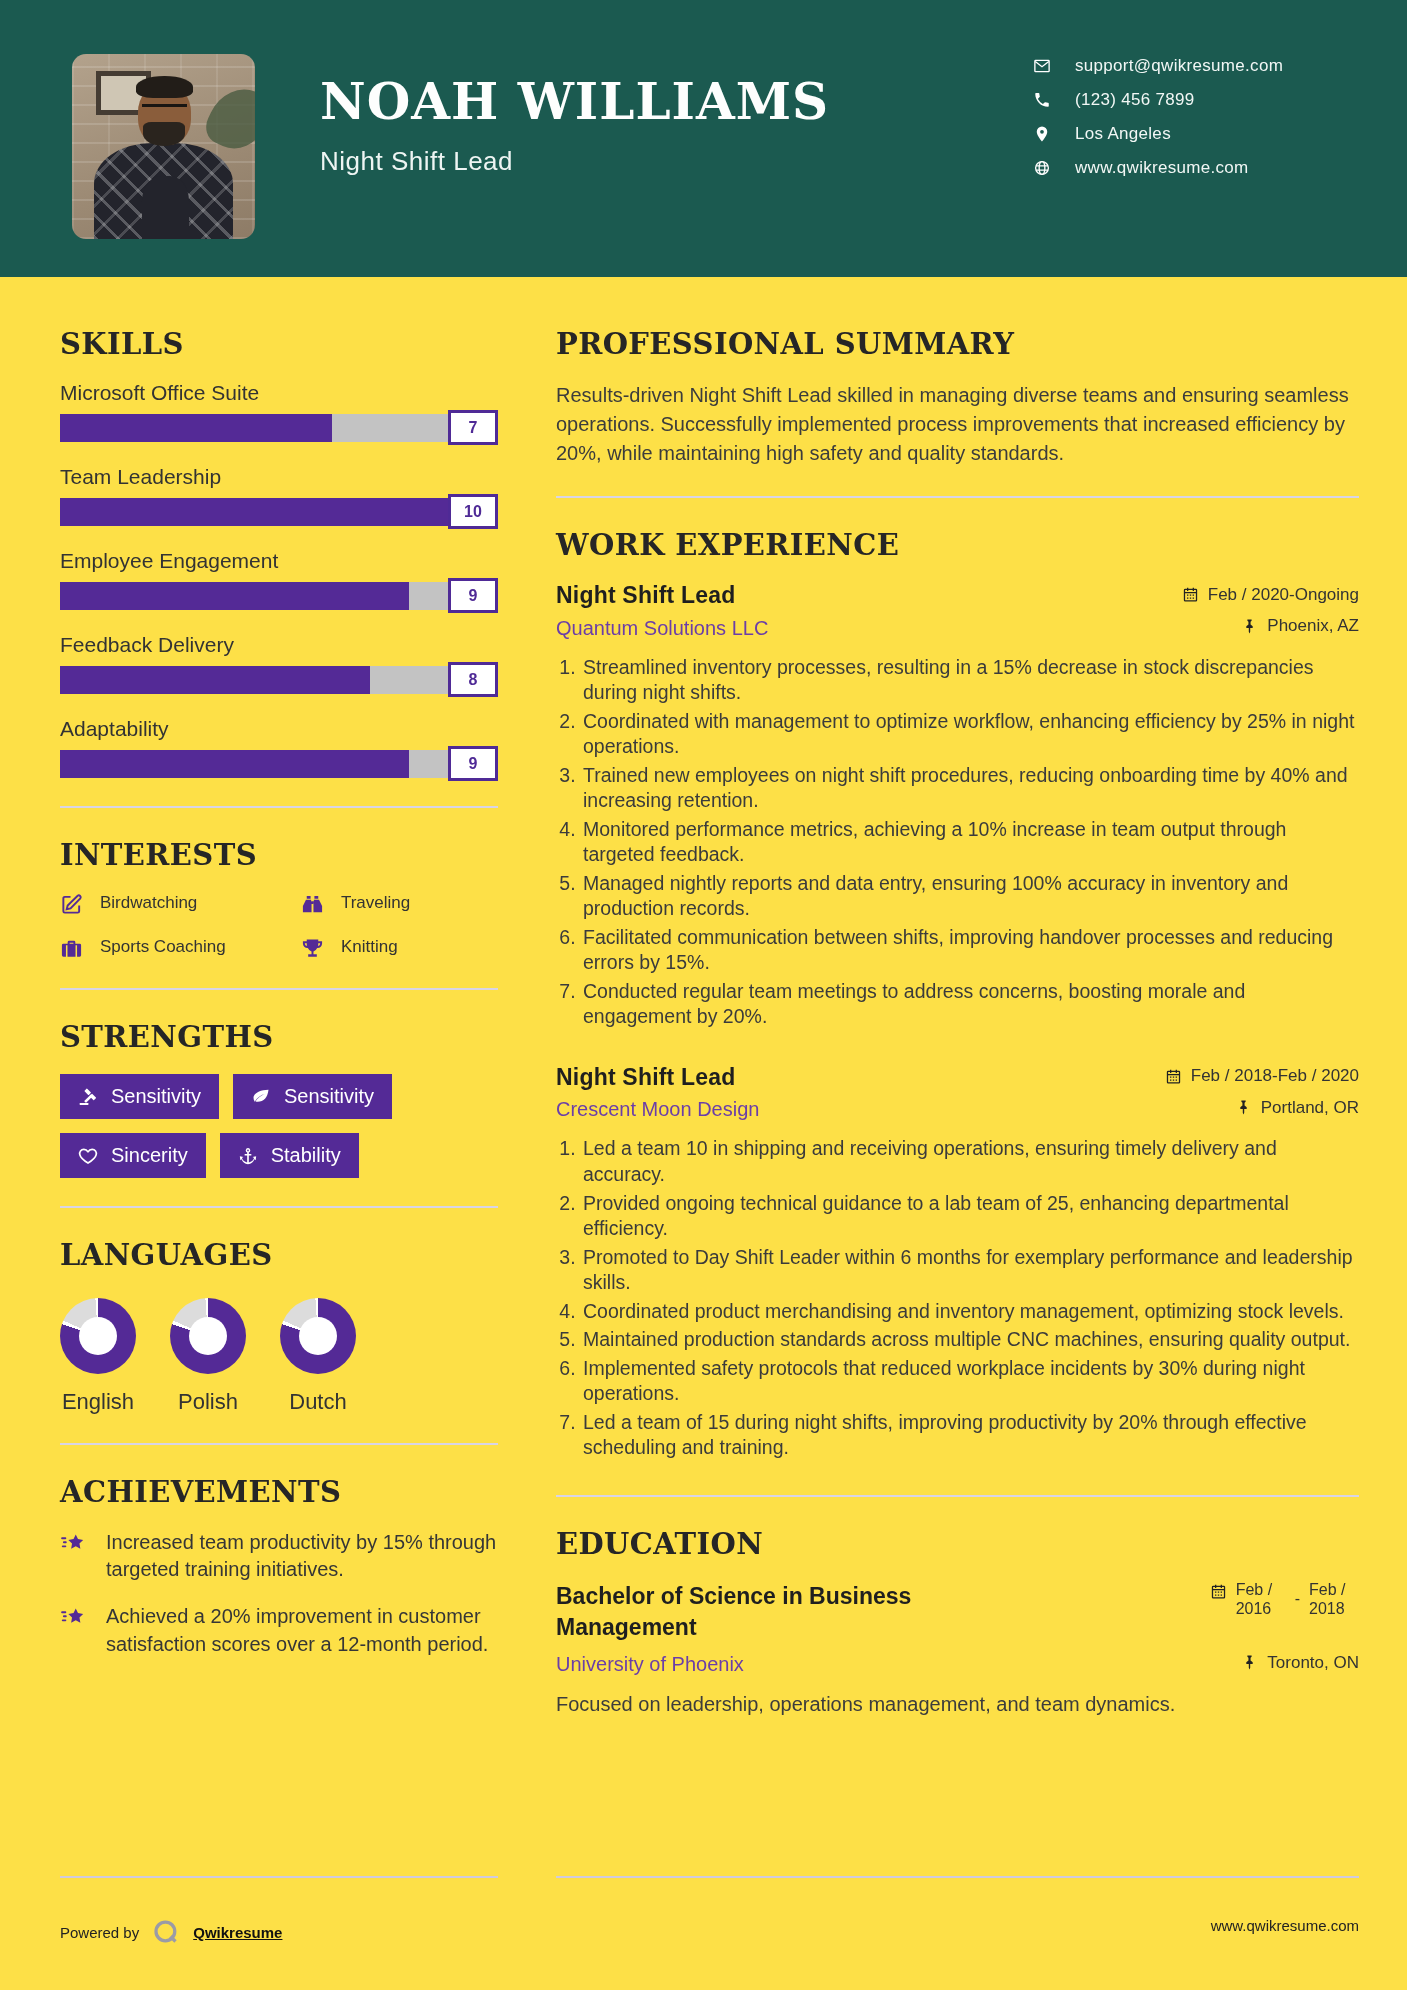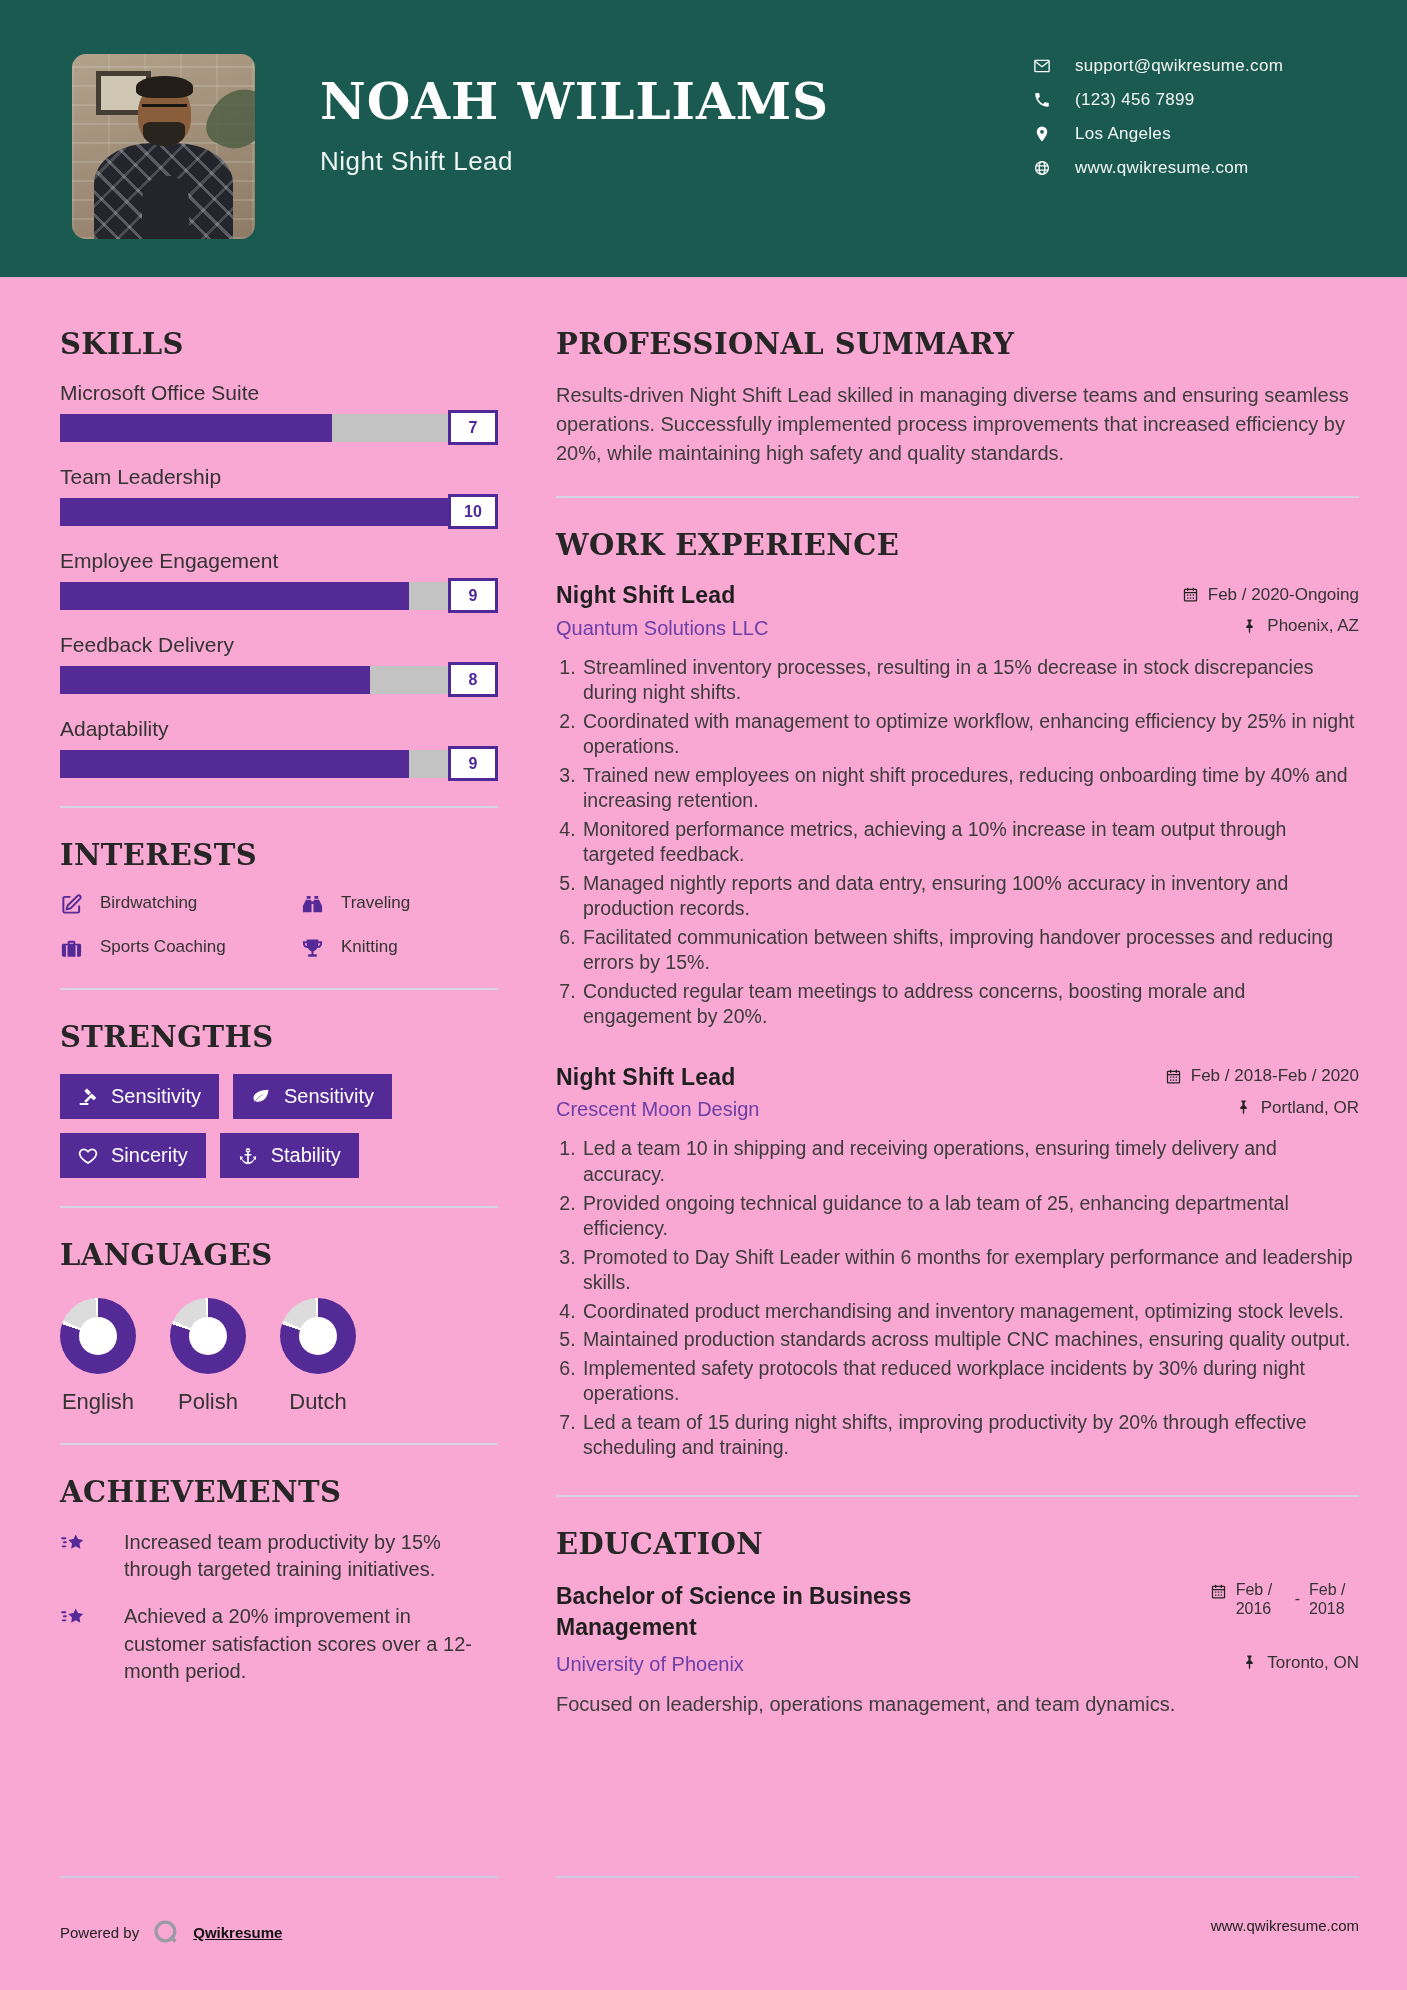--- a/index.html
+++ b/index.html
@@ -1,18 +1,18 @@
 <!DOCTYPE html>
 <html><head>
 <meta charset="utf-8">
 <style>
   * { margin:0; padding:0; box-sizing:border-box; }
   html,body { background:#ffffff; }
   body { font-family:"Liberation Sans", sans-serif; color:#3c3c3c; }
-  .page { position:relative; width:1407px; height:1990px; background:#f9a8d4; overflow:hidden; }
+  .page { position:relative; width:1407px; height:1990px; background:#fde047; overflow:hidden; }
 
   
   .hdr { position:relative; height:277px; background:#1b5a50; color:#fff; }
   .photo { position:absolute; left:72px; top:54px; width:183px; height:185px; border-radius:14px; overflow:hidden;
     background:
       repeating-linear-gradient(0deg, rgba(255,255,255,.14) 0 2px, transparent 2px 19px),
       repeating-linear-gradient(90deg, rgba(255,255,255,.10) 0 2px, transparent 2px 36px),
       linear-gradient(160deg,#b3a28c,#9c8a74 60%,#8d7b66); }
   .ph-frame { position:absolute; left:13%; top:9%; width:30%; height:24%; background:#cfc6b4; border:5px solid #453c33; }
   .ph-plant { position:absolute; right:-6%; top:18%; width:30%; height:34%; background:#4a5b41; border-radius:60% 20% 55% 30%; transform:rotate(25deg); opacity:.8; }
@@ -60,21 +60,21 @@
   .badge .icn { font-size:20px; display:inline-flex; }
 
   
   .langs { display:flex; gap:34px; padding-top:6px; }
   .lang { display:flex; flex-direction:column; align-items:center; }
   .donut { position:relative; width:76px; height:76px; border-radius:50%; }
   .donut .hole { position:absolute; left:19px; top:19px; width:38px; height:38px; border-radius:50%; background:#fff; }
   .lang-label { margin-top:15px; font-size:22px; color:#333; }
 
   
-  .ach-item { display:flex; gap:37px; margin-bottom:20px; }
+  .ach-item { display:flex; gap:19px; margin-bottom:20px; }
   .ach-item .icn { color:#542a96; font-size:27px; flex:0 0 auto; display:inline-flex; margin-top:2px; }
   .ach-text { font-size:20px; line-height:1.36; color:#363636; }
 
   
   .summary-text { font-size:20px; line-height:1.45; color:#3c3c3c; }
   .job { margin-bottom:34px; }
   .jrow1 { display:flex; justify-content:space-between; align-items:baseline; }
   .jtitle { font-size:23px; font-weight:600; color:#1f1f1f; letter-spacing:.2px; }
   .jmeta { display:flex; align-items:center; gap:9px; font-size:17px; color:#333; }
   .jmeta .icn { font-size:17px; color:#222; display:inline-flex; }

